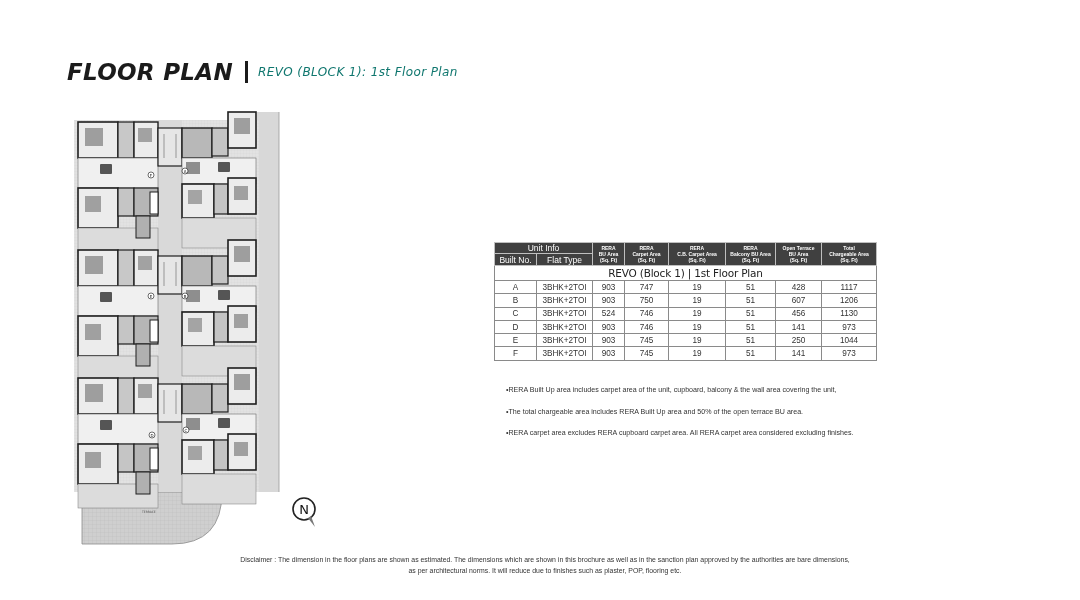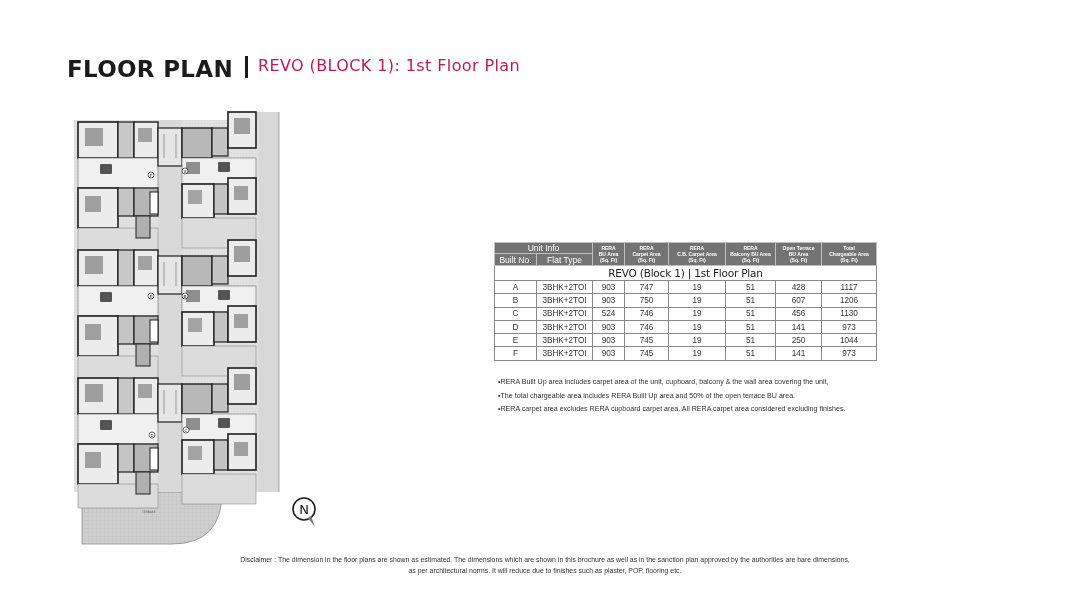--- a/index.html
+++ b/index.html
@@ -1,41 +1,41 @@
 <!DOCTYPE html>
 <html><head>
 <meta charset="utf-8">
 <style>
   * { box-sizing: border-box; margin: 0; padding: 0; }
   html, body { width: 1080px; height: 600px; background: #ffffff; overflow: hidden; }
   body { position: relative; font-family: "Liberation Sans", sans-serif; color: #222; }
 
-  .page-title { position: absolute; left: 67px; top: 56px; height: 32px; display: flex; align-items: flex-start; white-space: nowrap; }
+  .page-title { position: absolute; left: 67px; top: 56px; height: 32px; display: flex; align-items: center; white-space: nowrap; font-style: italic; }
   .title-main { font-family: "DejaVu Sans", sans-serif; font-weight: bold; font-size: 23px; color: #1b1b1b; letter-spacing: 0.3px; }
   .title-sep { display: inline-block; width: 3px; height: 22px; background: #1b1b1b; margin: 0 10px 0 12px; }
-  .title-sub { font-family: "DejaVu Sans", sans-serif; font-size: 16px; color: #be185d; letter-spacing: 0.4px; }
+  .title-sub { font-family: "DejaVu Sans", sans-serif; font-size: 12px; color: #0f766e; letter-spacing: 0.4px; }
 
   
   .plan { position: absolute; left: 72px; top: 108px; width: 212px; height: 440px; }
   .plan svg { width: 100%; height: 100%; display: block; }
 
   .north { position: absolute; left: 289px; top: 494px; width: 34px; height: 36px; }
 
   
   .tbl-wrap { position: absolute; left: 494px; top: 242px; width: 382px; }
   table { border-collapse: collapse; width: 100%; table-layout: fixed; }
   .t-caption td { border: 1px solid #8a8a8a; text-align: center; font-size: 10.5px; color: #222; height: 15px; font-family: "DejaVu Sans", sans-serif; letter-spacing: -0.2px; }
-  th { background: #737373; color: #fff; font-weight: bold; border: 1px solid #bfbfbf; text-align: center; padding: 0; }
+  th { background: #404040; color: #fff; font-weight: bold; border: 1px solid #bfbfbf; text-align: center; padding: 0; }
   th.unit-info { font-weight: normal; font-size: 8.5px; height: 11px; }
   th.sub { font-weight: normal; font-size: 8.5px; height: 12px; }
   th.hdr { font-size: 5px; line-height: 6px; }
   td.cell { border: 1px solid #8a8a8a; text-align: center; font-size: 8.2px; color: #333; height: 13.3px; padding: 0; }
 
   .notes { position: absolute; left: 494px; top: 374px; width: 400px; font-size: 7.1px; line-height: 9.6px; color: #333; }
-  .notes p { margin: 4px; }
+  .notes p { margin: 12px; }
   .notes .indent { padding-left: 6px; }
 
   .disclaimer { position: absolute; left: 200px; top: 554px; width: 690px; text-align: center; font-size: 6.9px; line-height: 11px; color: #333; }
 </style>
 </head>
 <body>
 
 <div class="page-title">
   <span class="title-main">FLOOR PLAN</span>
   <span class="title-sep"></span>

